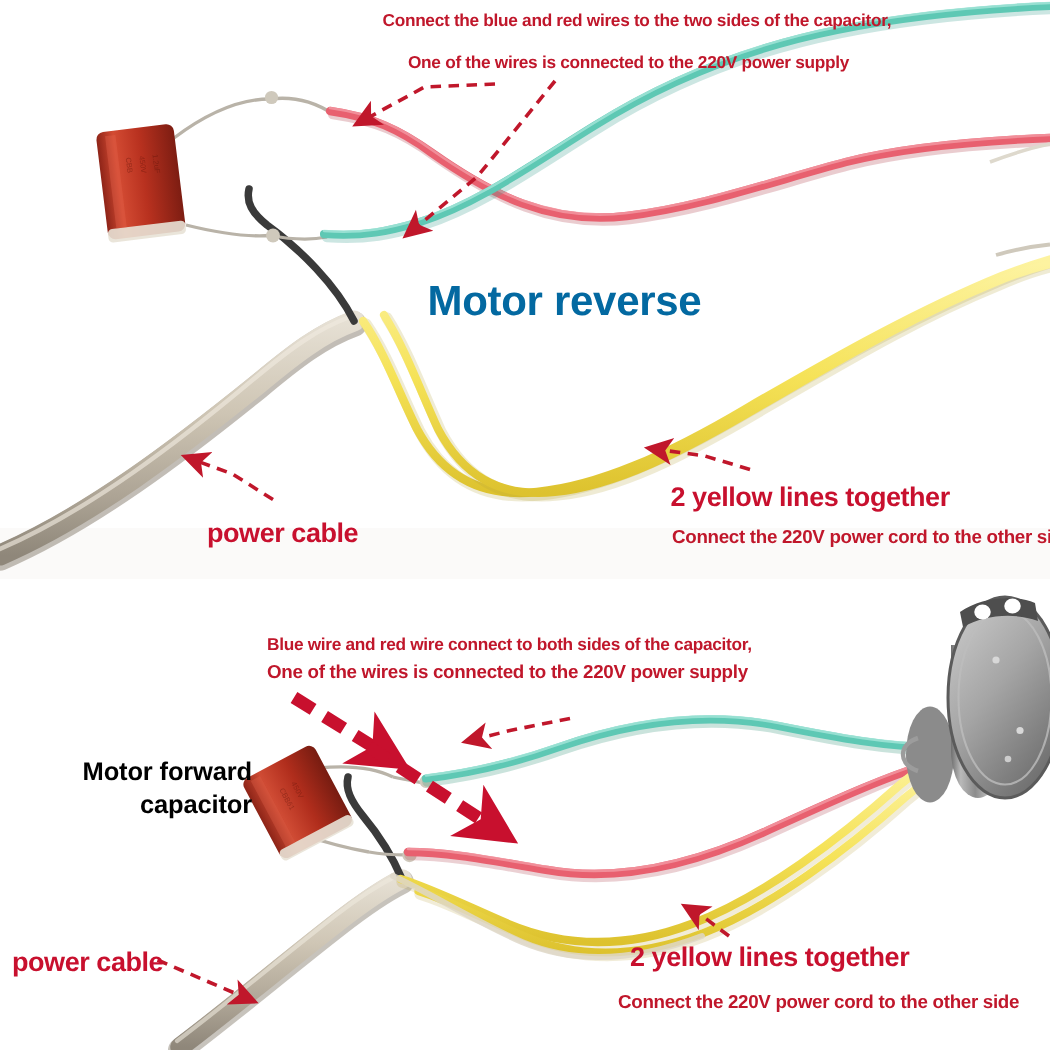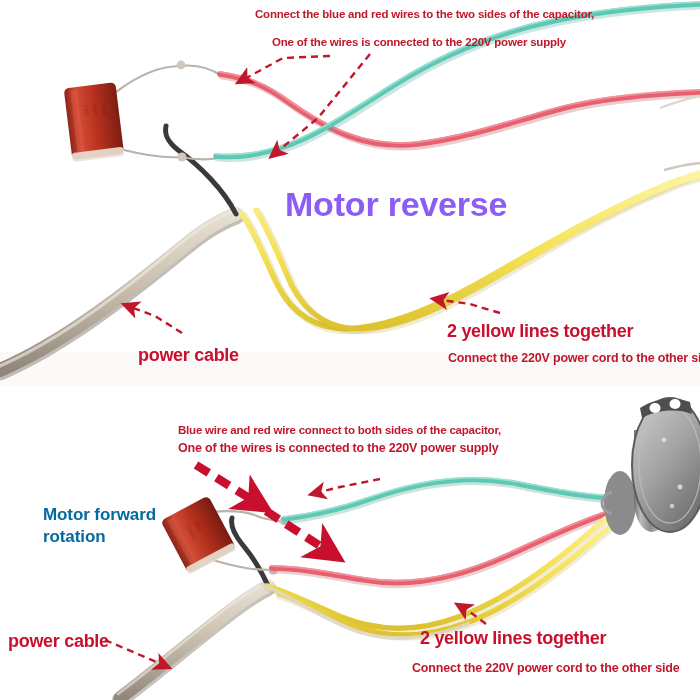--- a/index.html
+++ b/index.html
@@ -16,23 +16,23 @@
     background:linear-gradient(to bottom,#efeeec,#ffffff);}
 
   svg.art{position:absolute;left:0;top:0;width:700px;height:700px;pointer-events:none;}
 
   .lbl{position:absolute;white-space:nowrap;}
 
   .note-red{color:#c0172b;font-weight:bold;letter-spacing:-0.2px;}
   .note-sm{font-size:11.5px;}
   .note-md{font-size:12.5px;}
   .big-red{color:#c8102e;font-weight:bold;font-size:18px;letter-spacing:-0.3px;}
-  .title-blk{color:#8b5cf6;font-weight:bold;font-size:34px;letter-spacing:-0.2px;}
-  .title-blk-sm{color:#0369a1;font-weight:bold;font-size:17px;line-height:22px;
-    text-align:left;letter-spacing:-0.1px;}
+  .title-blk{color:#0369a1;font-weight:bold;font-size:28px;letter-spacing:-0.2px;}
+  .title-blk-sm{color:#000000;font-weight:bold;font-size:17px;line-height:22px;
+    text-align:right;letter-spacing:-0.1px;}
 
   
   #t-note1{left:255px;top:8px;}
   #t-note2{left:272px;top:36px;}
   #t-title{left:285px;top:185px;}
   #t-power{left:138px;top:345px;}
   #t-yellow{left:447px;top:321px;}
   #t-yellow-sub{left:448px;top:351px;}
 
   
@@ -281,21 +281,21 @@
   <div class="lbl big-red" id="t-yellow">2 yellow lines together</div>
 
   <div class="lbl note-red note-md" id="t-yellow-sub">Connect the 220V power cord to the other side</div>
 
   <div class="lbl note-red note-sm" id="b-note1">Blue wire and red wire connect to both sides of the capacitor,</div>
 
   <div class="lbl note-red note-md" id="b-note2">One of the wires is connected to the 220V power supply</div>
 
   <div class="lbl title-blk-sm" id="b-title">
     <div>Motor forward</div>
-    <div>rotation</div>
+    <div>capacitor</div>
   </div>
 
   <div class="lbl big-red" id="b-power">power cable</div>
 
   <div class="lbl big-red" id="b-yellow">2 yellow lines together</div>
 
   <div class="lbl note-red note-md" id="b-yellow-sub">Connect the 220V power cord to the other side</div>
 
 </div>
 

